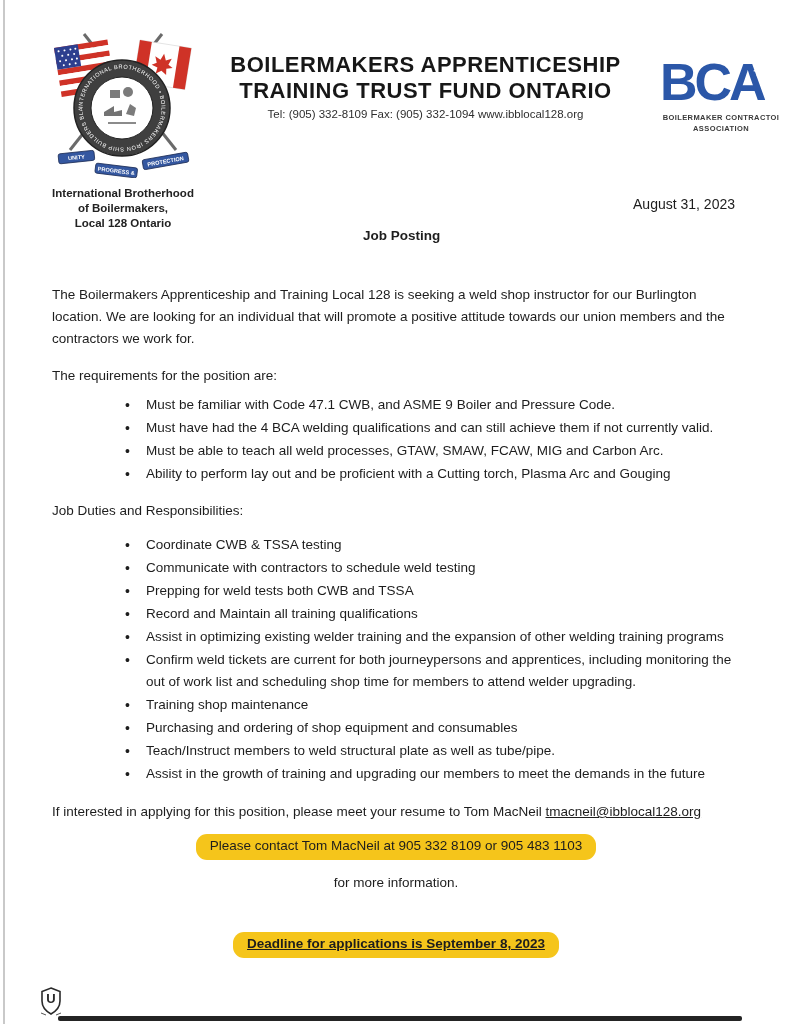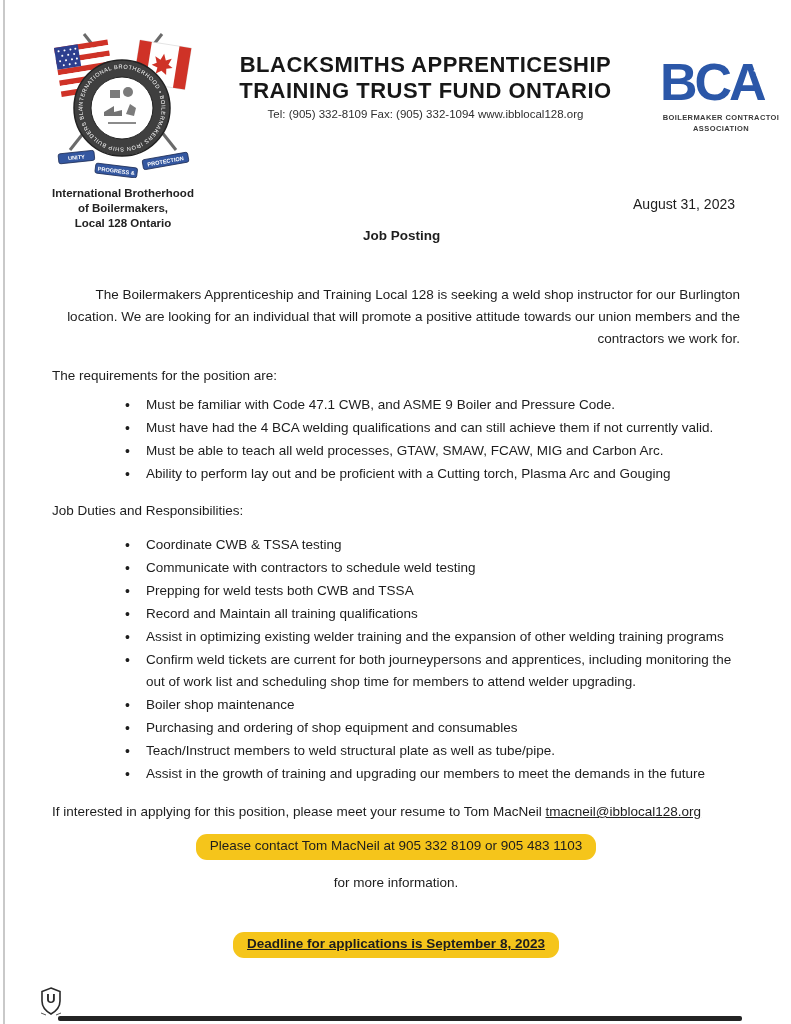--- a/index.html
+++ b/index.html
@@ -25,21 +25,21 @@
   .org-contact{margin-top:3px;font-size:11.5px;color:#2e2e2e;}
   .bca-block{position:absolute;left:652px;top:56px;width:138px;text-align:center;}
   .bca-name{font-size:7.5px;font-weight:700;letter-spacing:0.4px;color:#3a3a3a;line-height:1.5;}
 
   .date-line{position:absolute;right:56px;top:196px;font-size:14px;}
   .doc-title{position:absolute;left:0;right:0;top:228px;text-align:center;font-size:13.5px;font-weight:700;padding-left:12px;}
 
   
   .content{position:absolute;left:52px;top:284px;width:688px;font-size:13.5px;line-height:22px;}
   .content p{margin:0;}
-  .intro{margin-bottom:15px !important;text-align:right;}
+  .intro{margin-bottom:15px !important;}
   .section-label{margin-bottom:0 !important;}
   ul.doc-list{list-style:none;margin:7px 0 15px 71px;padding:0;}
   ul.doc-list li{position:relative;padding-left:23px;margin:0 0 1px 0;}
   ul.doc-list li::before{content:"\2022";position:absolute;left:2px;top:0;font-size:14px;}
   ul.duties{margin-top:12px;}
   .apply-line{margin-top:16px !important;}
   .apply-email{text-decoration:underline;}
   .center-line{text-align:center;margin-top:11px !important;}
   .hl-pill{display:inline-block;background:#f5c51b;border-radius:11px;padding:1px 14px 3px;}
   .more-info{margin-top:12px !important;}
@@ -132,21 +132,21 @@
     </svg>
     <div class="logo-caption">
       <div>International Brotherhood</div>
       <div>of Boilermakers,</div>
       <div>Local 128 Ontario</div>
     </div>
   </div>
 
   <div class="header-center">
     <div class="org-title">
-      <div>BLACKSMITHS APPRENTICESHIP</div>
+      <div>BOILERMAKERS APPRENTICESHIP</div>
       <div>TRAINING TRUST FUND ONTARIO</div>
     </div>
     <div class="org-contact">Tel: (905) 332-8109  Fax: (905) 332-1094   www.ibblocal128.org</div>
   </div>
 
   <div class="bca-block">
     <svg width="122" height="52" viewBox="0 0 122 52">
       <text x="0" y="44" font-family="Liberation Sans, sans-serif" font-weight="bold" font-size="52" letter-spacing="-3" fill="#2b57a8">BCA</text>
       <path transform="translate(100,14) scale(1.05)" fill="#ffffff" d="M0,-7 L1.7,-3 L5.2,-4.6 L3.7,-0.7 L6.6,1 L2.8,2.1 L3.3,6 L0,3.8 L-3.3,6 L-2.8,2.1 L-6.6,1 L-3.7,-0.7 L-5.2,-4.6 L-1.7,-3 Z"></path>
     </svg>
@@ -171,21 +171,21 @@
     </ul>
 
     <p class="section-label">Job Duties and Responsibilities:</p>
     <ul class="doc-list duties">
       <li>Coordinate CWB &amp; TSSA testing</li>
       <li>Communicate with contractors to schedule weld testing</li>
       <li>Prepping for weld tests both CWB and TSSA</li>
       <li>Record and Maintain all training qualifications</li>
       <li>Assist in optimizing existing welder training and the expansion of other welding training programs</li>
       <li>Confirm weld tickets are current for both journeypersons and apprentices, including monitoring the out of work list and scheduling shop time for members to attend welder upgrading.</li>
-      <li>Boiler shop maintenance</li>
+      <li>Training shop maintenance</li>
       <li>Purchasing and ordering of shop equipment and consumables</li>
       <li>Teach/Instruct members to weld structural plate as well as tube/pipe.</li>
       <li>Assist in the growth of training and upgrading our members to meet the demands in the future</li>
     </ul>
 
     <p class="apply-line">
       <span>If interested in applying for this position, please meet your resume to Tom MacNeil</span>
       <span> </span>
       <span class="apply-email">tmacneil@ibblocal128.org</span>
     </p>

